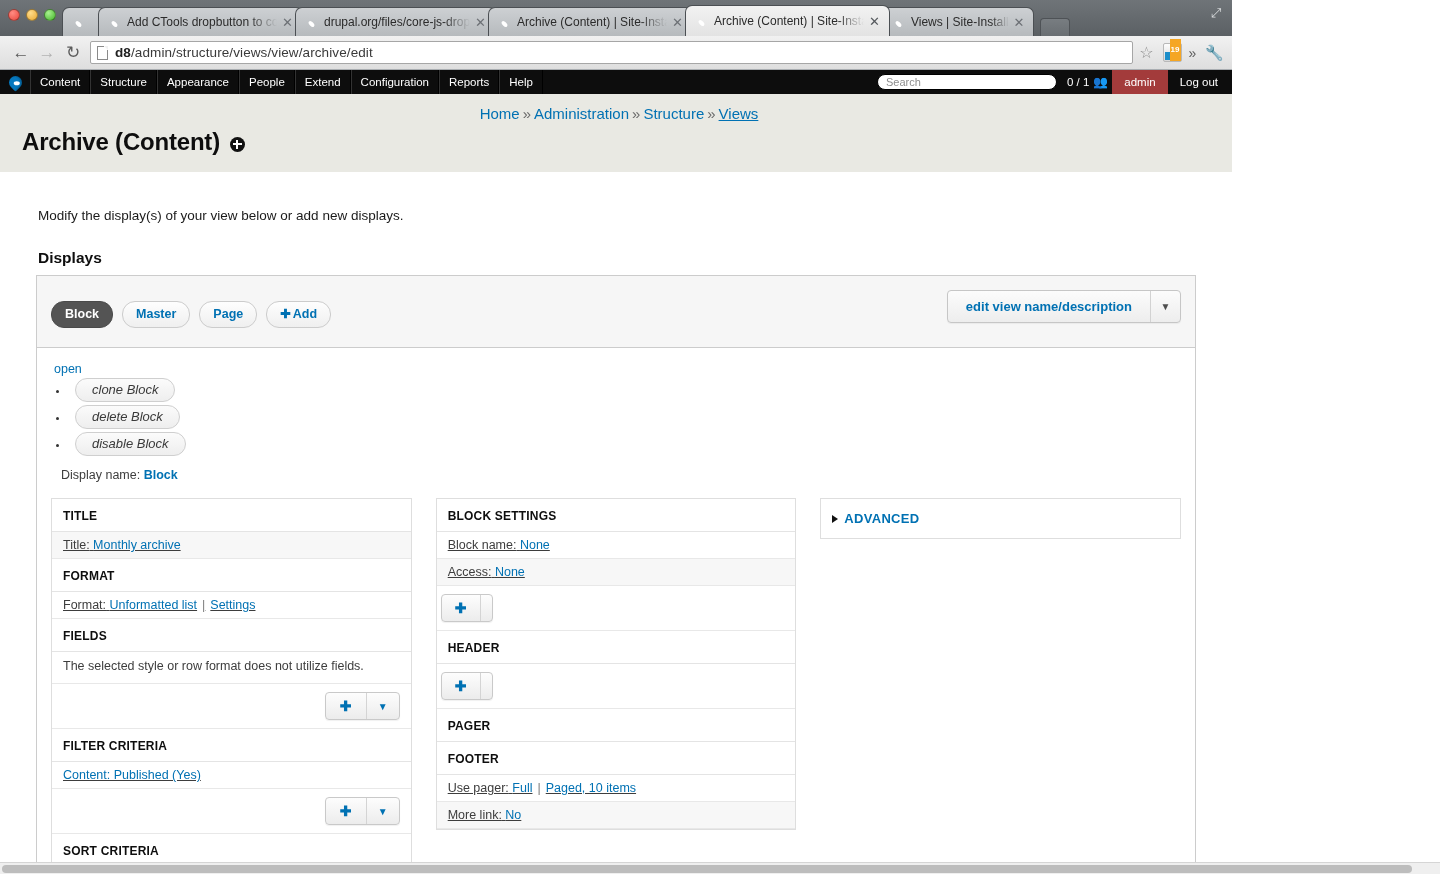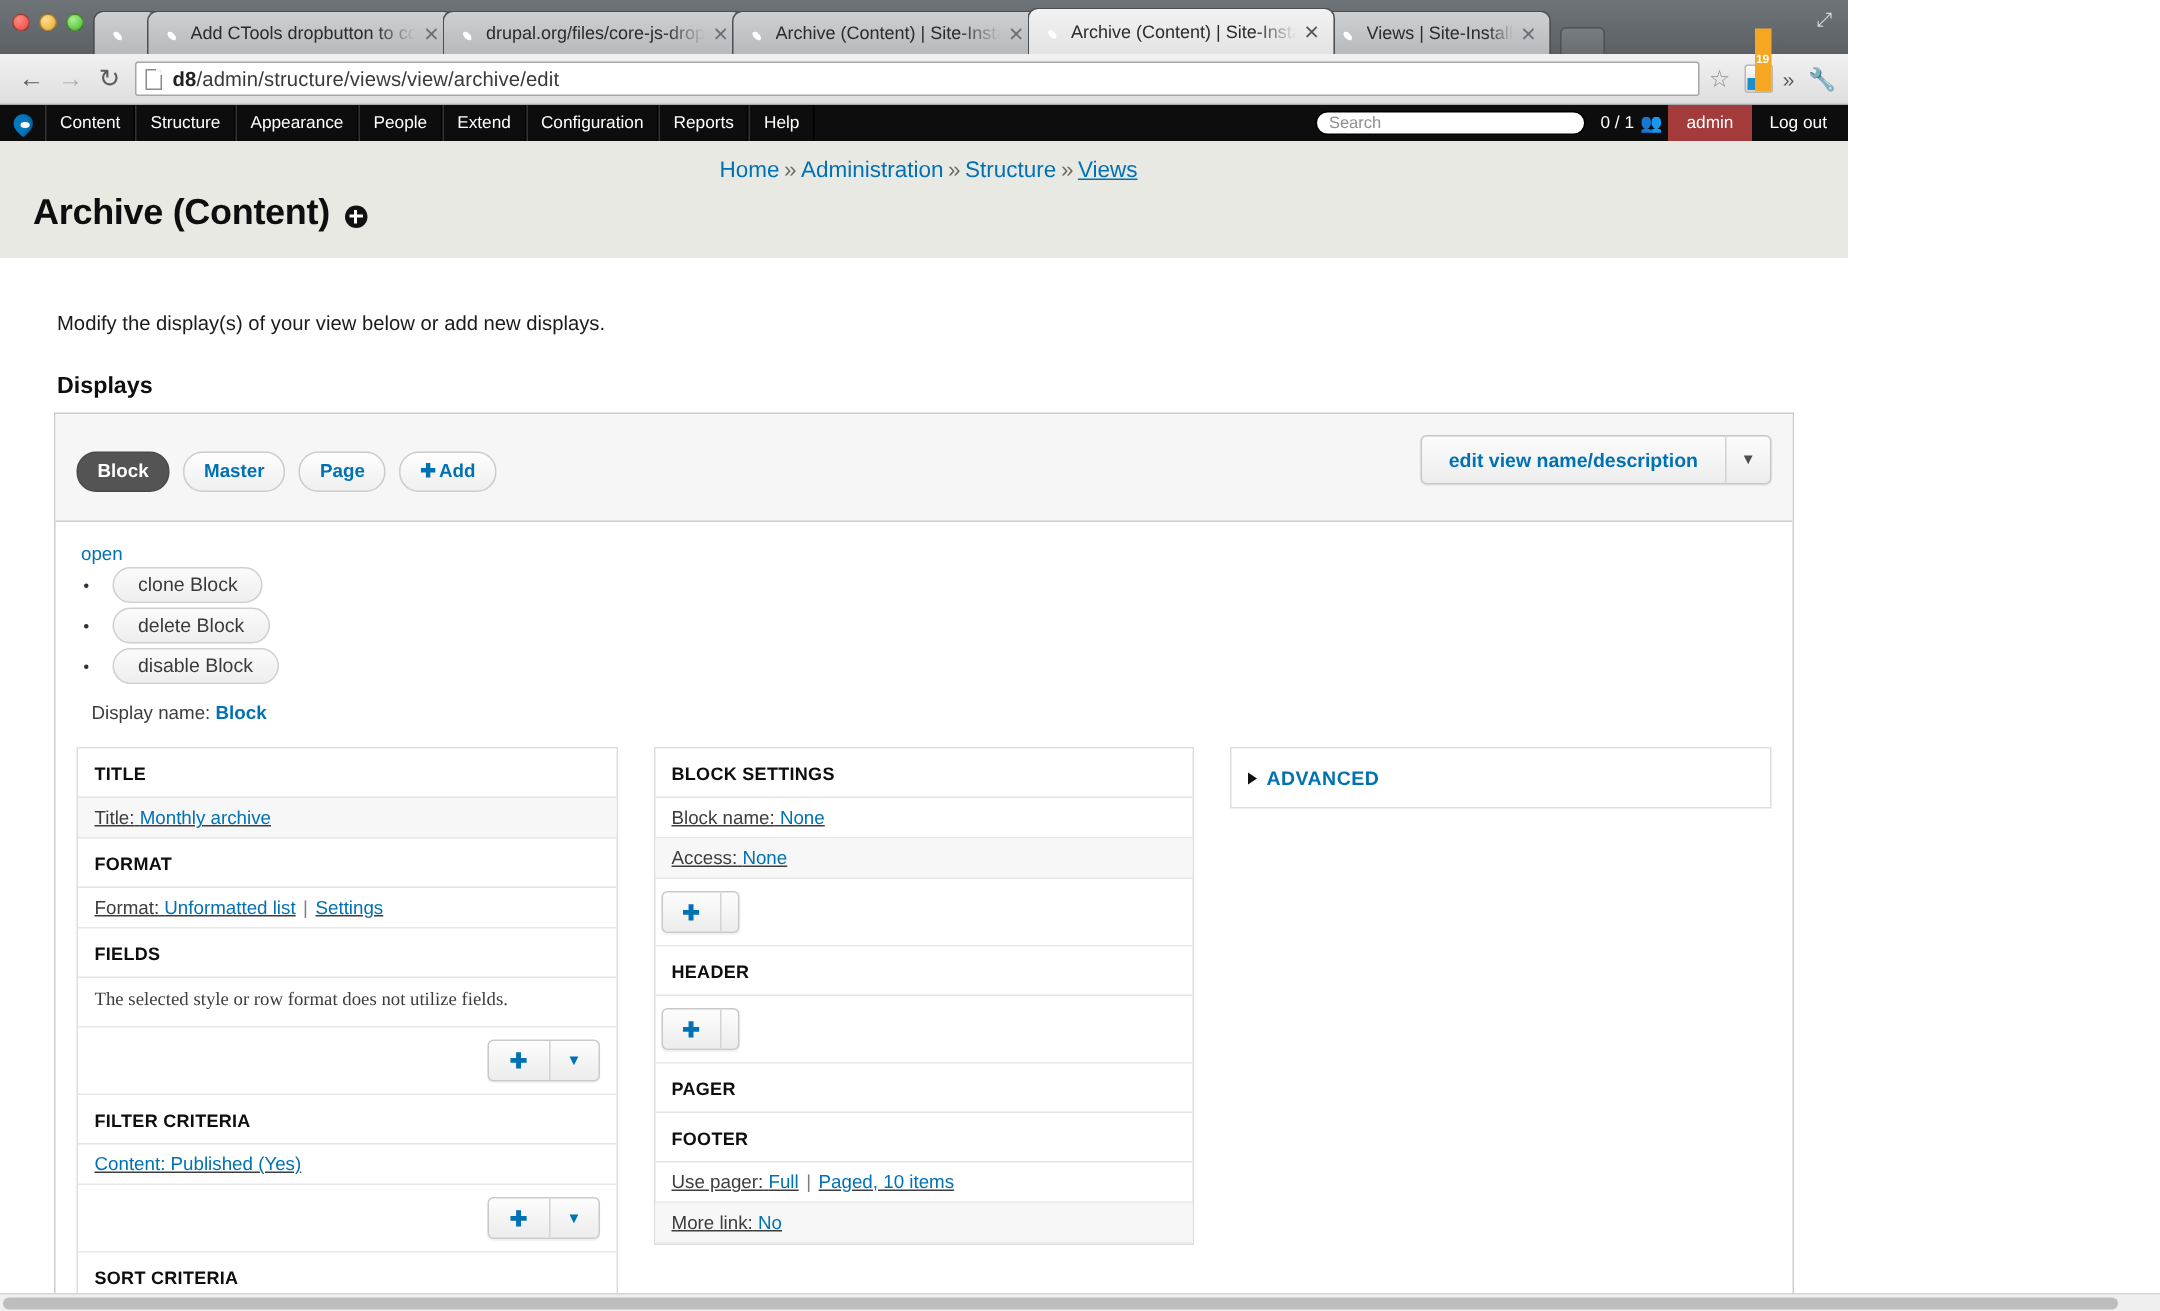--- a/index.html
+++ b/index.html
@@ -171,21 +171,21 @@
   }
   .ext-icon .rss {
     position: absolute; left: 1px; bottom: 1px;
     width: 8px; height: 8px;
     background: #1d8ec9;
   }
   .ext-icon .badge {
     position: absolute; right: 0; bottom: 0;
     background: #f5a623; color: #fff;
     font-size: 8px; line-height: 8px;
-    padding: 17px 1px;
+    padding: 7px 1px;
     font-weight: bold;
   }
   .ext-icon .flag {
     position: absolute; right: 2px; top: 1px;
     width: 0; height: 0;
     border-left: 5px solid #d6402c;
     border-bottom: 4px solid transparent;
   }
   .chev { color: #5c5c5c; font-size: 14px; margin-right: 9px; }
   .wrench { color: #5c5c5c; font-size: 15px; }
@@ -357,20 +357,21 @@
   .dropbutton-open {
     color: #0071b3;
     font-size: 12.5px;
     margin: 0 0 2px 3px;
   }
   ul.dropbutton-list {
     list-style: disc;
     margin: 0 0 12px 18px;
     padding: 0;
     color: #333;
+    font-style: italic;
   }
   ul.dropbutton-list li { margin: 0 0 3px 0; }
   ul.dropbutton-list li::marker { font-size: 11px; }
   .pill {
     display: inline-block;
     border: 1px solid #cfcfcf;
     border-radius: 13px;
     background: linear-gradient(to bottom, #fbfbfb, #eeeeee);
     padding: 3px 16px;
     font-size: 13px;
@@ -410,21 +411,20 @@
     text-decoration: underline;
   }
   .row-item.zebra { background: #f7f7f7; }
   .row-item a { color: #0071b3; text-decoration: none; }
   .row-item .sep { color: #7e7e7e; padding: 0 5px; }
   .row-note {
     font-size: 12.5px;
     color: #3d3d3d;
     padding: 7px 11px 10px 11px;
     border-bottom: 1px solid #e8e8e8;
-    font-family: Liberation Serif, serif;
   }
   .btn-row {
     padding: 8px 11px;
     display: flex;
     justify-content: flex-end;
     border-bottom: 1px solid #e8e8e8;
   }
   .btn-row.left { justify-content: flex-start; padding-left: 4px; }
   .addbtn {
     display: flex;

